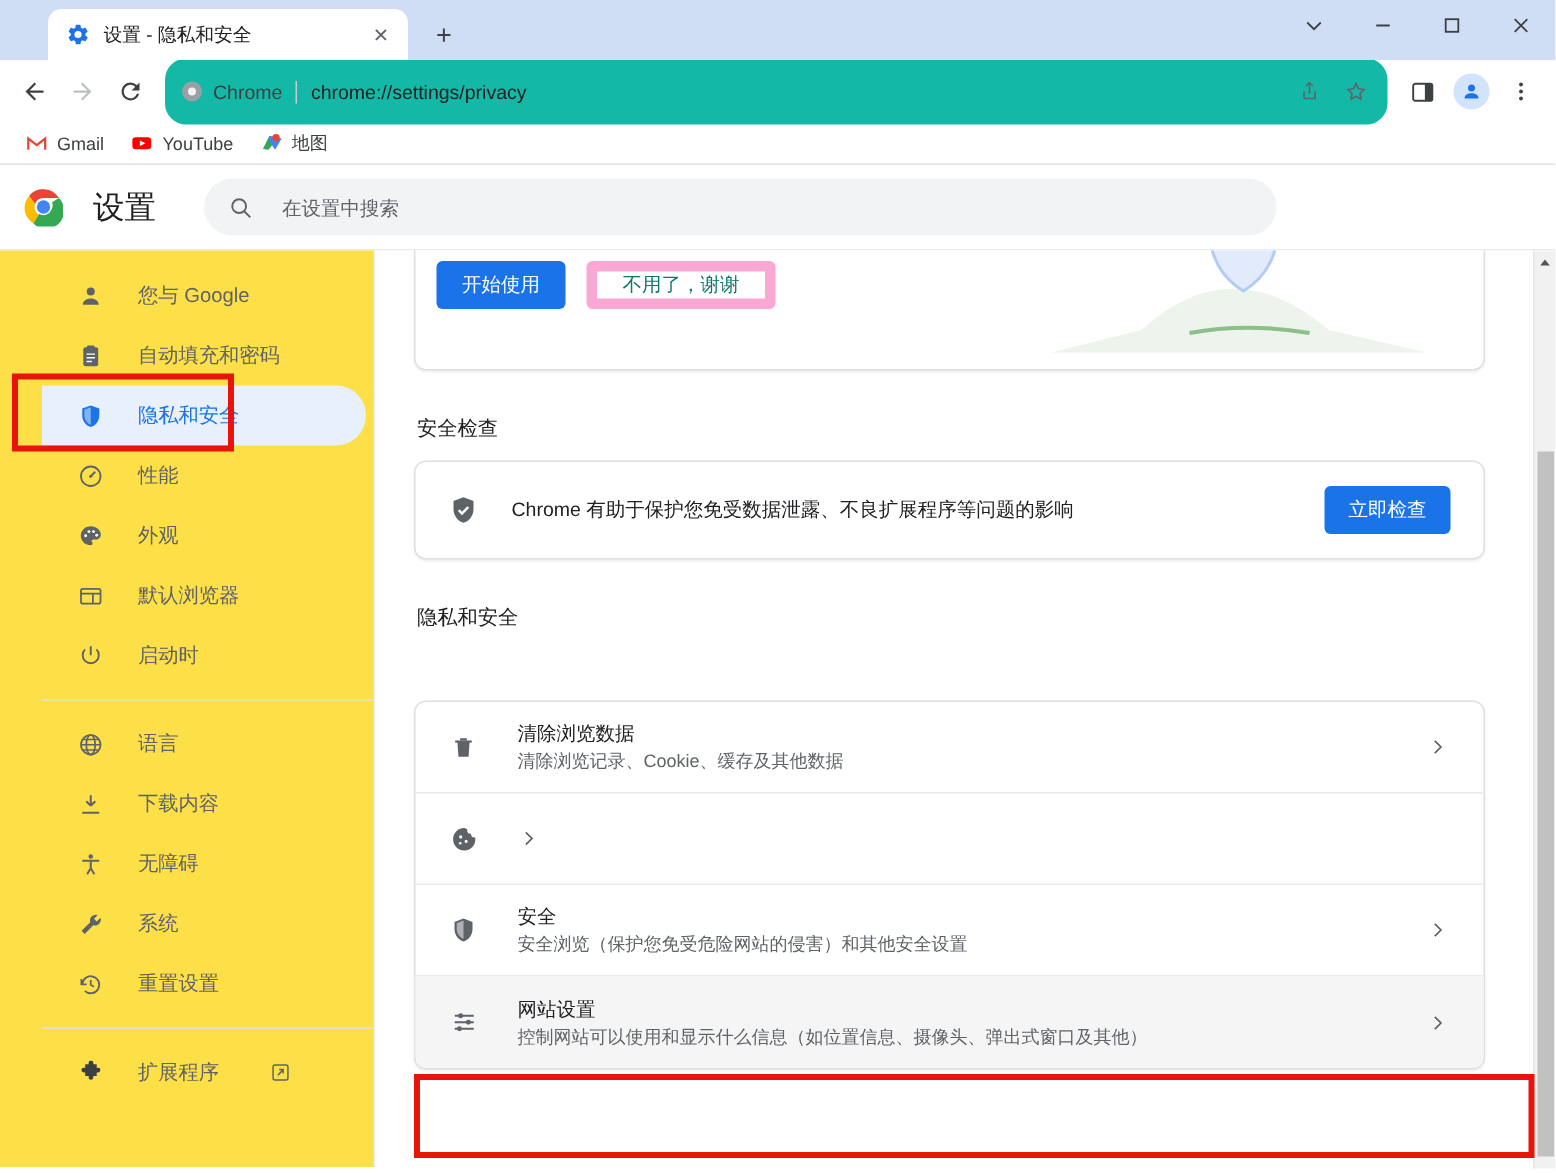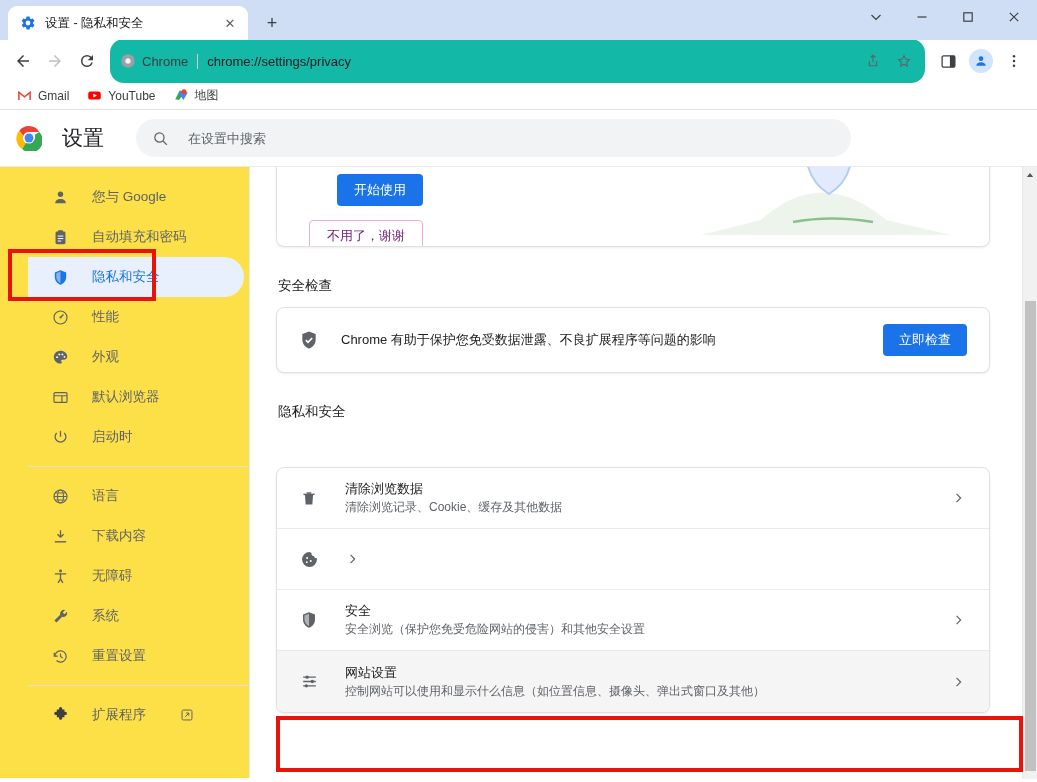--- a/index.html
+++ b/index.html
@@ -6,21 +6,21 @@
   html, body {
     width: 1037px; height: 782px;
     font-family: "Liberation Sans", "DejaVu Sans", sans-serif;
     background: #ffffff;
     overflow: hidden;
   }
 
   
   .tabstrip {
     height: 40px; background: #cfddf5;
-    display: flex; align-items: flex-end; position: relative;
+    display: flex; align-items: flex-end; position: relative; padding-left: 24px;
   }
   .tab {
     margin-left: 8px; width: 240px; height: 34px;
     background: #ffffff; border-radius: 9px 9px 0 0;
     display: flex; align-items: center; padding: 0 8px 0 12px;
     position: relative;
   }
   .tab-favicon { width: 16px; height: 16px; flex: 0 0 16px; display:block; }
   .tab-title {
     flex: 1; font-size: 12.5px; color: #202124;
@@ -162,30 +162,30 @@
     background: #ffffff; border: 1px solid #e0e0e0;
     border-radius: 8px; box-shadow: 0 1px 2px rgba(60,64,67,0.10);
   }
 
   
   .promo-card {
     margin-top: -62px; height: 142px; position: relative;
     overflow: hidden;
   }
   .promo-buttons {
-    position: absolute; left: 32px; top: 68px;
-    display: flex; gap: 14px; align-items: flex-end; flex-direction: column;
+    position: absolute; left: 14px; top: 68px;
+    display: flex; gap: 14px; align-items: flex-start;
   }
   .btn-primary {
     background: #1a73e8; color: #ffffff; border: none;
     border-radius: 4px; height: 32px; padding: 0 17px;
     font-size: 13px; font-family: inherit; white-space: nowrap;
   }
   .btn-outline {
-    background: #ffffff; color: #701a75; border: 1px solid #f9a8d4;
+    background: #ffffff; color: #0f766e; border: 7px solid #f9a8d4;
     border-radius: 4px; height: 32px; padding: 0 17px;
     font-size: 13px; font-family: inherit; white-space: nowrap;
   }
   .promo-illo { position: absolute; right: 38px; top: -36px; }
 
   .section-label {
     font-size: 13.5px; color: #202124; margin: 30px 0 12px 2px;
   }
 
   

